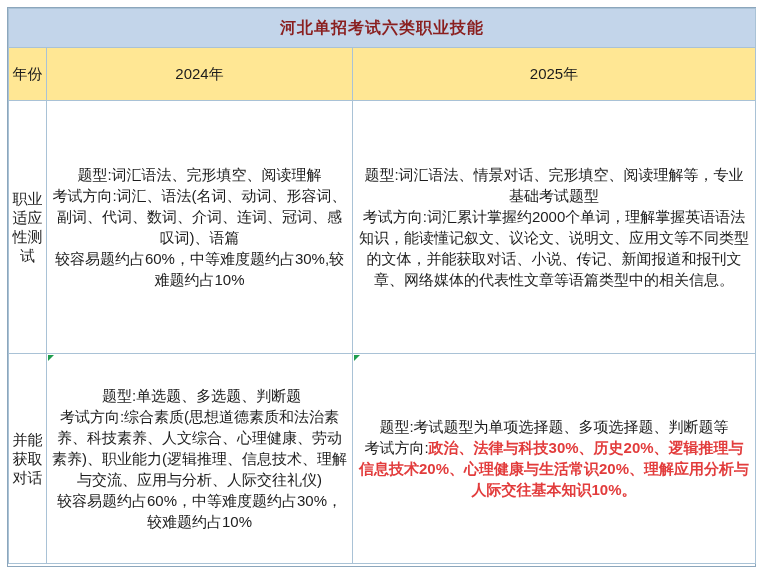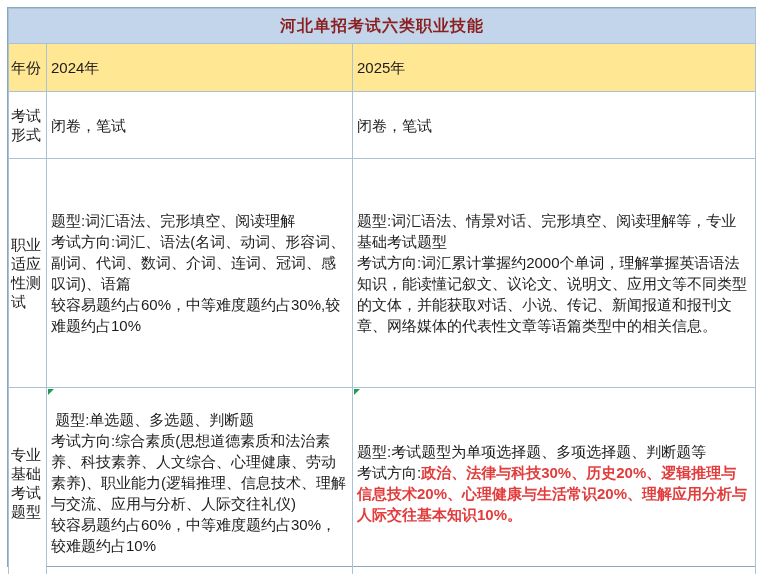--- a/index.html
+++ b/index.html
@@ -15,21 +15,21 @@
   table{
     border-collapse:collapse;table-layout:fixed;width:747px;height:556px;
   }
   col.c-label{width:38px;}
   col.c-2024{width:306px;}
   col.c-2025{width:403px;}
   td{
     border:1px solid var(--grid-line,#a9c2d6);
     font-size:15px;line-height:20px;color:#1c1c1c;
     padding:1px 4px;vertical-align:middle;overflow:hidden;
-    box-sizing:border-box;position:relative;
+    box-sizing:border-box;position:relative;text-align:center;
   }
   td.title-cell{
     background:var(--header-bg,#c3d5ea);
     color:var(--title-text,#8a1f1f);
     font-weight:bold;font-size:16px;text-align:center;
     letter-spacing:1px;
   }
   tr.year-row td{background:var(--year-row-bg,#ffe794);}
   td.label-cell{
     padding:14px 2px;
@@ -60,46 +60,37 @@
         <tr style="height:35px;">
       <td class="title-cell" colspan="3">河北单招考试六类职业技能</td>
     </tr>
 
     <tr class="year-row" style="height:21px;">
       <td class="label-cell">年份</td>
       <td class="content-cell">2024年</td>
       <td class="content-cell">2025年</td>
     </tr>
 
-    <tr style="height:37px;">
-      <td class="label-cell">考试形式</td>
-      <td class="content-cell">
-        <div class="cell-text">闭卷，笔试</div>
-      </td>
-      <td class="content-cell">
-        <div class="cell-text">闭卷，笔试</div>
-      </td>
-    </tr>
 
 
     <tr style="height:229px;">
       <td class="label-cell">职业适应性测试</td>
       <td class="content-cell">
         <div class="cell-text">题型:词汇语法、完形填空、阅读理解
 考试方向:词汇、语法(名词、动词、形容词、副词、代词、数词、介词、连词、冠词、感叹词)、语篇
 较容易题约占60%，中等难度题约占30%,较难题约占10%</div>
       </td>
       <td class="content-cell">
         <div class="cell-text">题型:词汇语法、情景对话、完形填空、阅读理解等，专业基础考试题型
 考试方向:词汇累计掌握约2000个单词，理解掌握英语语法知识，能读懂记叙文、议论文、说明文、应用文等不同类型的文体，并能获取对话、小说、传记、新闻报道和报刊文章、网络媒体的代表性文章等语篇类型中的相关信息。</div>
       </td>
     </tr>
 
     <tr style="height:190px;">
-      <td class="label-cell">专业基础考试题型</td>
+      <td class="label-cell">并能获取对话</td>
       <td class="content-cell">
         <span class="corner-flag"></span>
         <div class="cell-text"> 题型:单选题、多选题、判断题
 考试方向:综合素质(思想道德素质和法治素养、科技素养、人文综合、心理健康、劳动素养)、职业能力(逻辑推理、信息技术、理解与交流、应用与分析、人际交往礼仪)
 较容易题约占60%，中等难度题约占30%，较难题约占10%</div>
       </td>
       <td class="content-cell">
         <span class="corner-flag"></span>
         <div class="cell-text"><span>题型:考试题型为单项选择题、多项选择题、判断题等
 考试方向:</span><span class="red-seg">政治、法律与科技30%、历史20%、逻辑推理与信息技术20%、心理健康与生活常识20%、理解应用分析与人际交往基本知识10%。</span></div>

